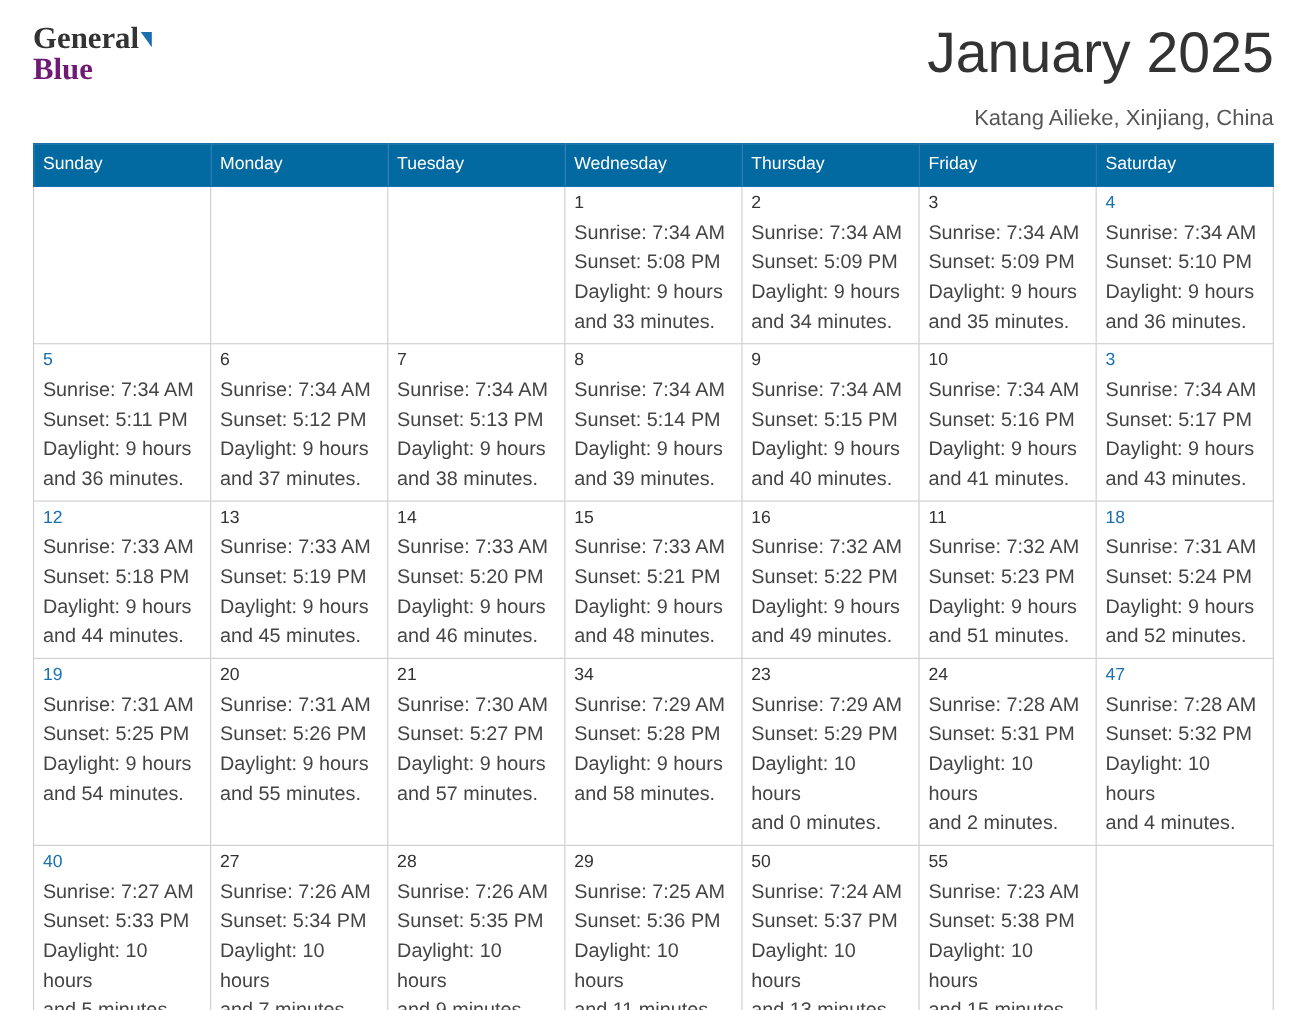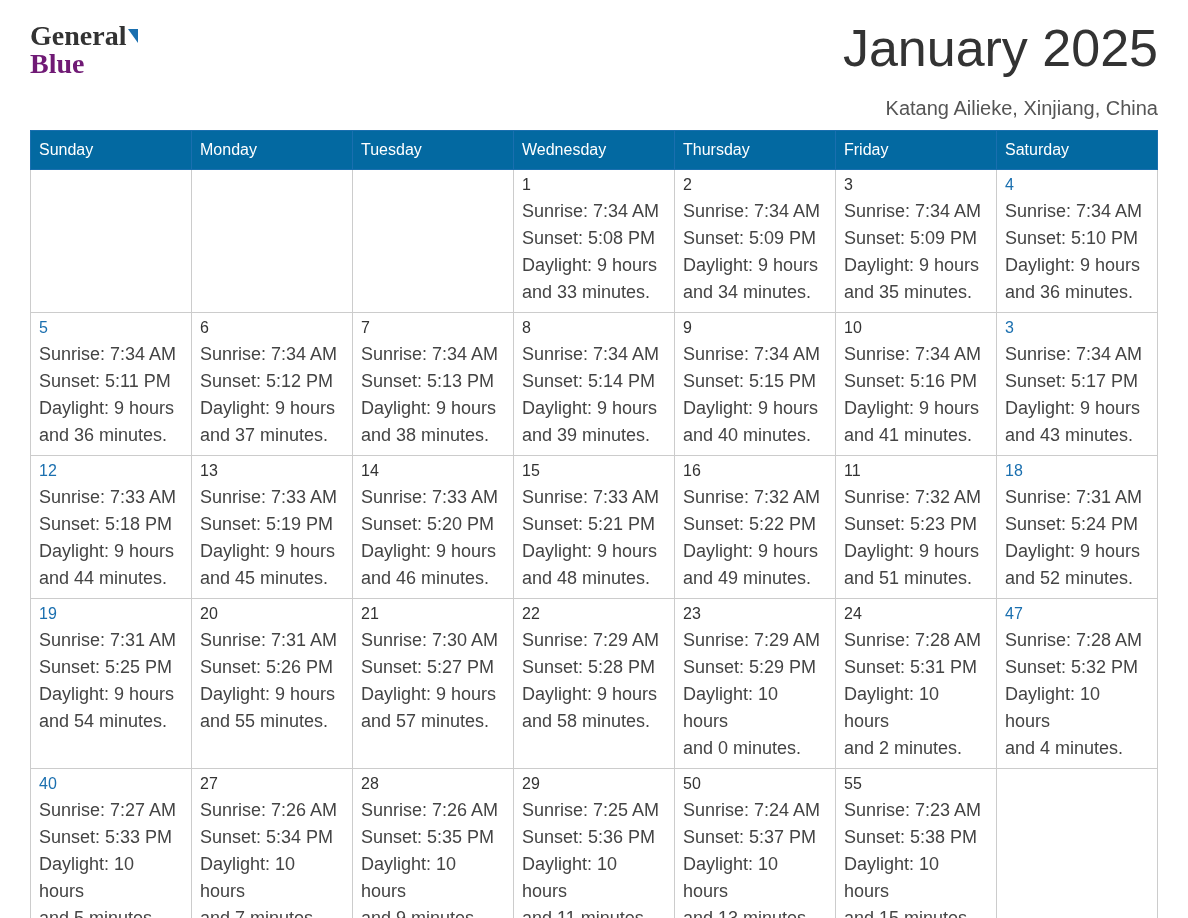--- a/index.html
+++ b/index.html
@@ -271,21 +271,21 @@
 and 55 minutes.</div>
         </td>
         <td>
           <div class="day-number">21</div>
           <div class="day-info" style="white-space: pre-line;">Sunrise: 7:30 AM
 Sunset: 5:27 PM
 Daylight: 9 hours
 and 57 minutes.</div>
         </td>
         <td>
-          <div class="day-number">22</div>
+          <div class="day-number">34</div>
           <div class="day-info" style="white-space: pre-line;">Sunrise: 7:29 AM
 Sunset: 5:28 PM
 Daylight: 9 hours
 and 58 minutes.</div>
         </td>
         <td>
           <div class="day-number">23</div>
           <div class="day-info" style="white-space: pre-line;">Sunrise: 7:29 AM
 Sunset: 5:29 PM
 Daylight: 10 hours

